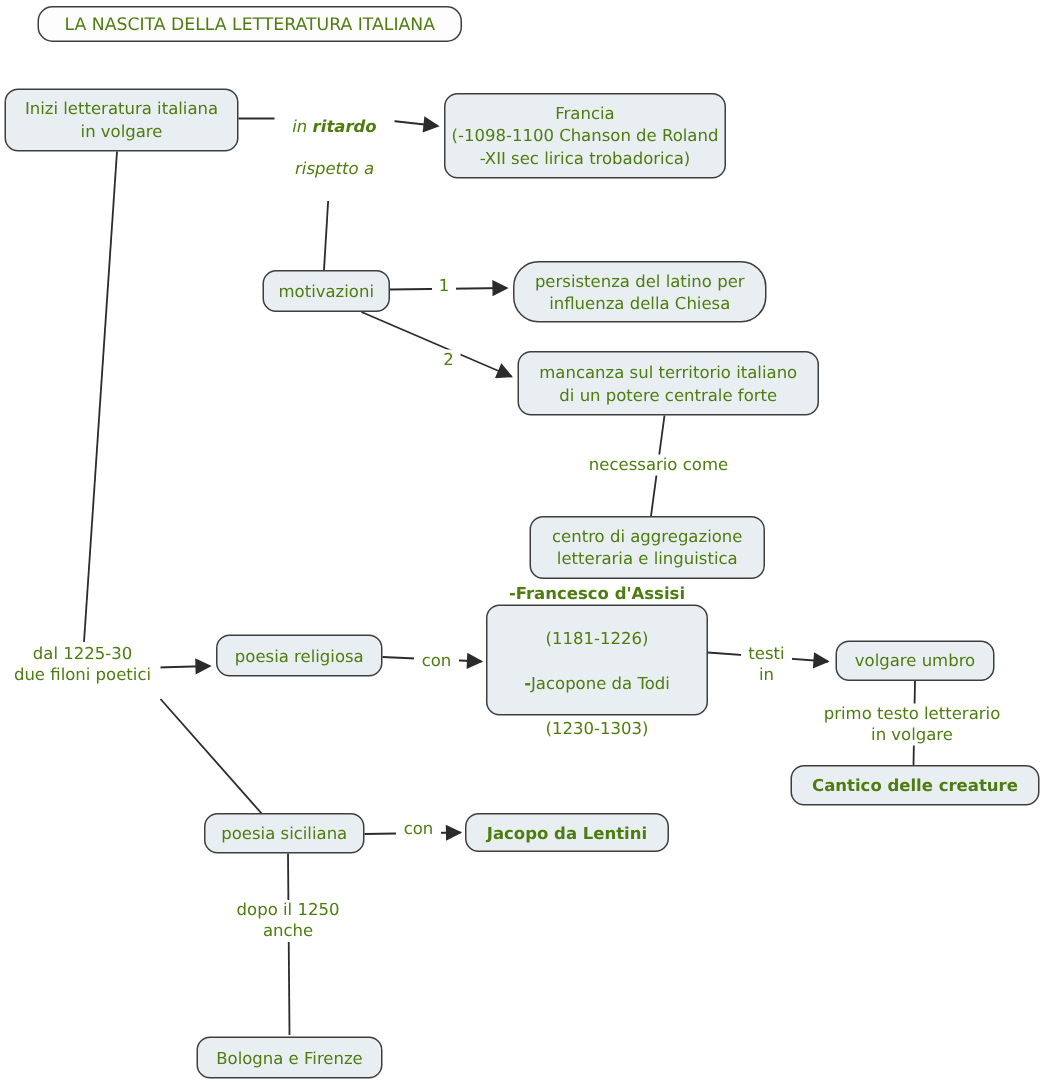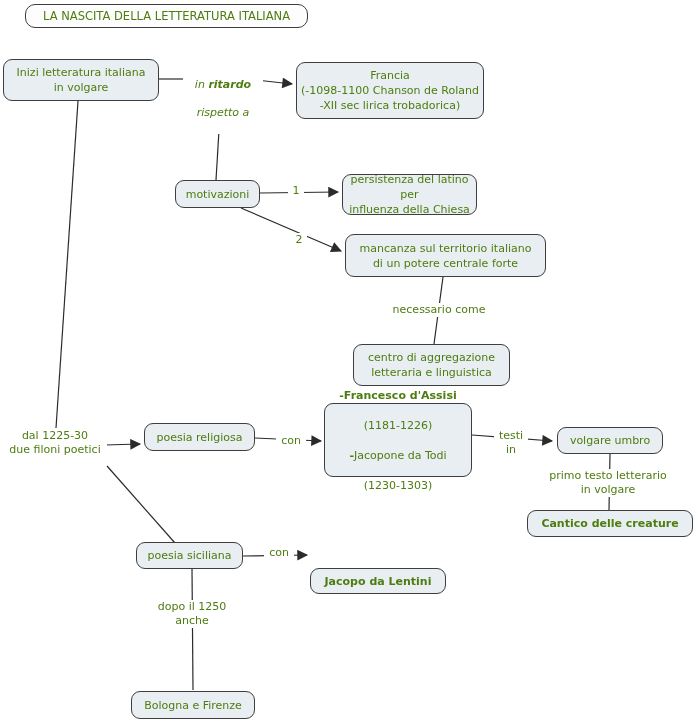--- a/index.html
+++ b/index.html
@@ -56,21 +56,21 @@
 
   <div class="node" style="left:3px;top:59px;width:156px;height:42px;">Inizi letteratura italiana
 in volgare</div>
 
   <div class="node" style="left:296px;top:62px;width:188px;height:57px;">Francia
 (-1098-1100 Chanson de Roland
 -XII sec lirica trobadorica)</div>
 
   <div class="node" style="left:175px;top:180px;width:85px;height:28px;">motivazioni</div>
 
-  <div class="node" style="left:342px;top:174px;width:135px;height:41px;">persistenza del latino per
+  <div class="node" style="left:342px;top:174px;width:169px;height:41px;border-radius:17px;">persistenza del latino per
 influenza della Chiesa</div>
 
   <div class="node" style="left:345px;top:234px;width:201px;height:43px;">mancanza sul territorio italiano
 di un potere centrale forte</div>
 
   <div class="node" style="left:353px;top:344px;width:157px;height:42px;">centro di aggregazione
 letteraria e linguistica</div>
 
   <div class="node" style="left:144px;top:423px;width:111px;height:28px;">poesia religiosa</div>
 
@@ -82,21 +82,21 @@
       <div>(1230-1303)</div>
     </div>
   </div>
 
   <div class="node" style="left:557px;top:427px;width:106px;height:27px;">volgare umbro</div>
 
   <div class="node" style="left:136px;top:542px;width:107px;height:27px;">poesia siciliana</div>
 
   <div class="node b" style="left:527px;top:510px;width:166px;height:27px;">Cantico delle creature</div>
 
-  <div class="node b" style="left:310px;top:542px;width:136px;height:26px;margin-top:26px;">Jacopo da Lentini</div>
+  <div class="node b" style="left:310px;top:542px;width:136px;height:26px;">Jacopo da Lentini</div>
 
   <div class="node" style="left:131px;top:691px;width:124px;height:28px;">Bologna e Firenze</div>
 
   <div class="lbl" style="left:183px;top:64px;width:78px;font-style:italic;">
     <div><span>in </span><span class="b">ritardo</span></div>
     <div>rispetto a</div>
   </div>
 
   <div class="lbl" style="left:288px;top:184px;width:14px;">1</div>
 

